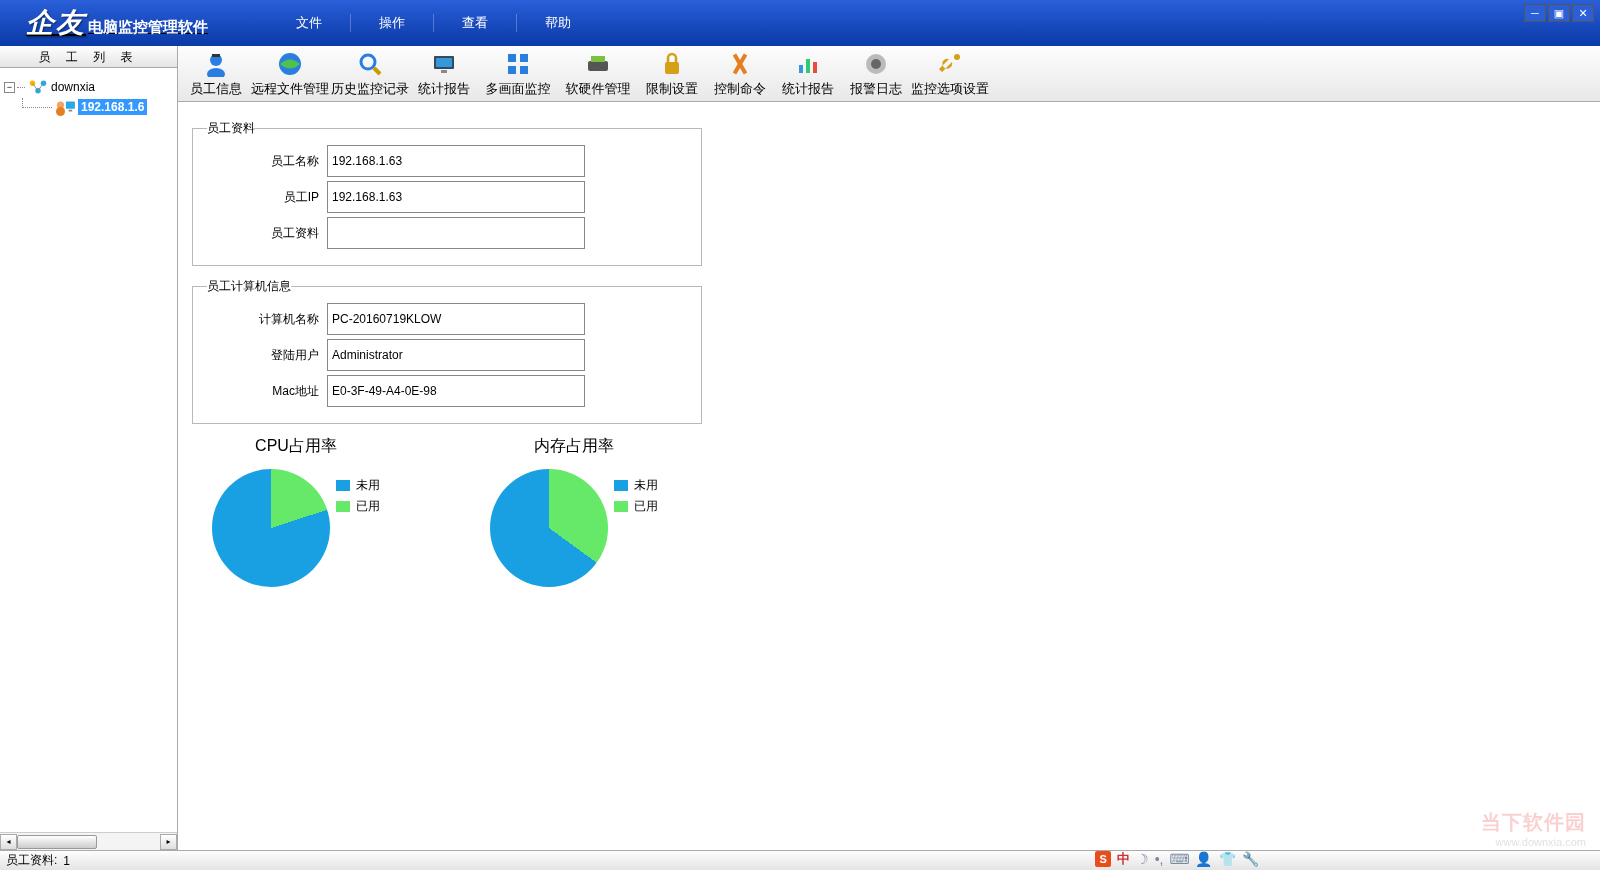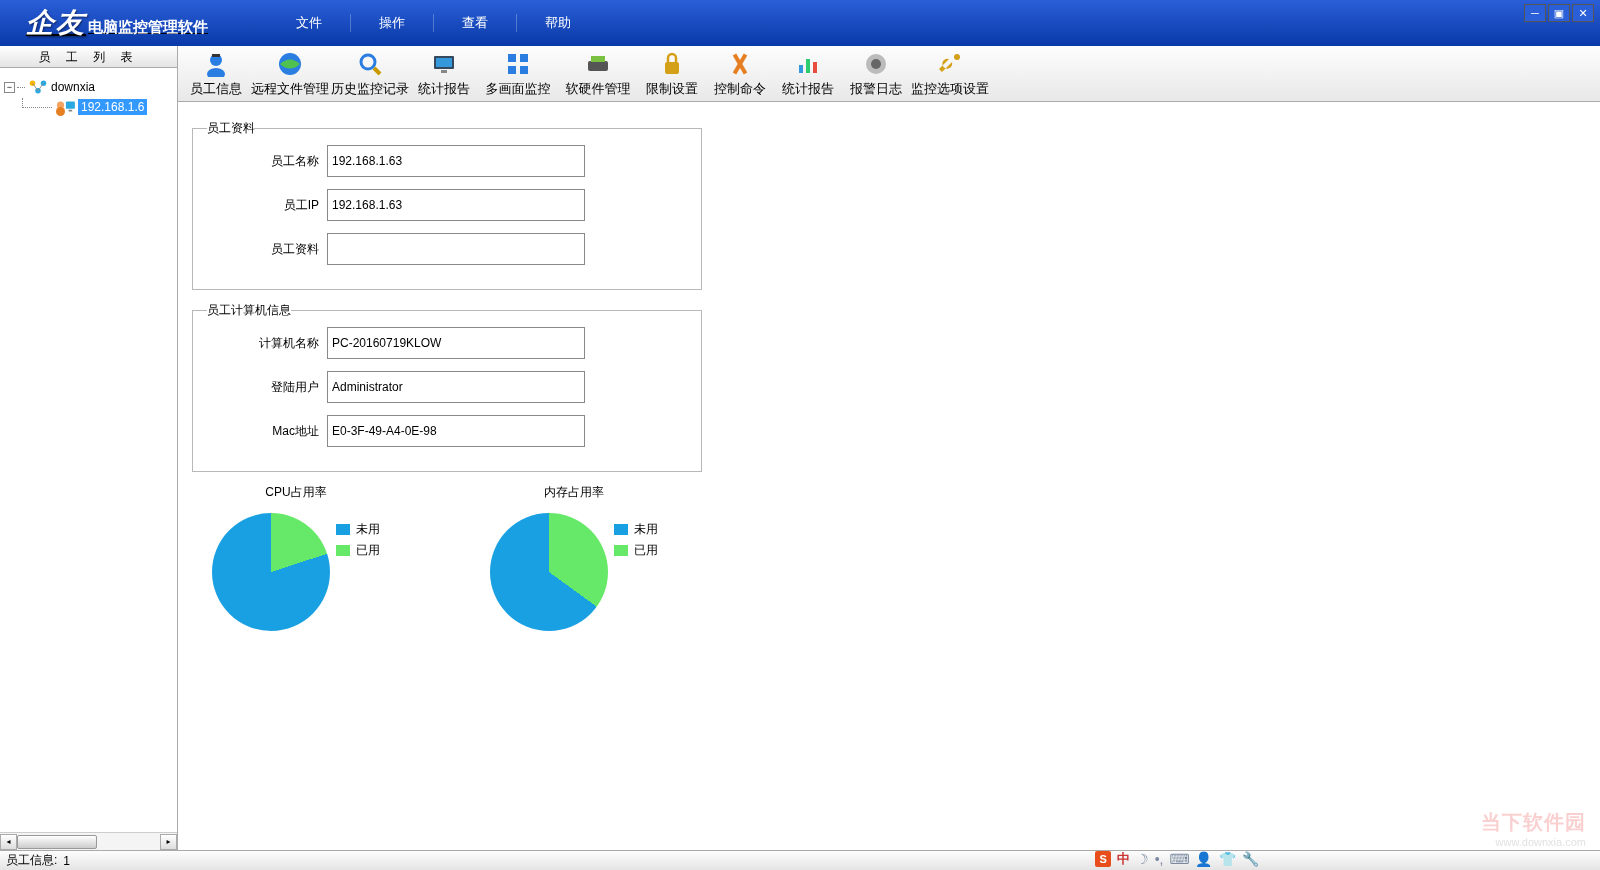--- a/index.html
+++ b/index.html
@@ -18,44 +18,44 @@
 
 
 .body-wrap { display:flex; height:calc(100% - 46px - 20px); }
 .sidebar { width:178px; border-right:1px solid #aaa; background:#fff; display:flex; flex-direction:column; }
 .sidebar-title { height:22px; background:linear-gradient(to bottom,#fff,#e4e4e4); border-bottom:1px solid #aaa; text-align:center; line-height:22px; letter-spacing:6px; font-size:12px; }
 .tree { flex:1; padding:10px 4px; font-size:12px; }
 .tree-row { display:flex; align-items:center; gap:2px; margin-bottom:2px; cursor:pointer; }
 .tree-toggle { width:11px; height:11px; border:1px solid #888; display:flex; align-items:center; justify-content:center; font-size:9px; line-height:1; cursor:pointer; }
 .tree-icon { width:22px; height:18px; display:inline-flex; align-items:center; justify-content:center; }
 .tree-icon svg { width:22px; height:18px; }
-.sel { background:#3399ff; color:#fff; padding:1px 3px; }
+.sel { background:#3399ff; color:#fff; padding:1px 3px;font-weight:bold; }
 .hscroll { height:18px; display:flex; align-items:center; border-top:1px solid #ccc; background:#f4f4f4; }
 .hscroll .arrow { width:17px; height:16px; border:1px solid #aaa; background:linear-gradient(#fff,#ddd); display:flex; align-items:center; justify-content:center; font-size:8px; cursor:pointer; }
 .hscroll .track { flex:1; height:16px; position:relative; }
 .hscroll .thumb { position:absolute; left:0; width:80px; height:14px; top:1px; background:linear-gradient(#fff,#ccc); border:1px solid #999; border-radius:2px; }
 
 
 .main { flex:1; display:flex; flex-direction:column; }
 .toolbar { height:56px; background:linear-gradient(to bottom,#fdfdfd,#e8e8e8); border-bottom:1px solid #aaa; display:flex; padding:0 4px; }
 .tb-btn { width:68px; display:flex; flex-direction:column; align-items:center; justify-content:center; gap:2px; cursor:pointer; font-size:13px; }
 .tb-btn.wide { width:80px; }
 .tb-icon { width:28px; height:28px; display:flex; align-items:center; justify-content:center; }
 .tb-icon svg { width:26px; height:26px; }
 
 .content { flex:1; padding:18px 14px; overflow:auto; position:relative; }
 fieldset { border:1px solid #b8b8b8; padding:8px 14px 12px; margin-bottom:12px; width:510px; }
-.row { display:flex; align-items:center; margin-bottom:12px; }
+.row { display:flex; align-items:center; margin-bottom:4px; }
 .row label { width:120px; text-align:right; padding-right:8px; font-size:12px; }
 .row input { width:258px; height:32px; border:1px solid #888; padding:0 4px; font-size:12px; background:#fff; }
 
 
 .charts { display:flex; gap:110px; margin-top:10px; margin-left:20px; }
 .chart-block { display:flex; flex-direction:column; align-items:center; }
-.chart-title { font-size:12px; margin-bottom:12px; }
+.chart-title { font-size:16px; margin-bottom:12px; }
 .chart-row { display:flex; align-items:flex-start; gap:6px; }
 .pie { width:118px; height:118px; border-radius:50%; position:relative; }
 .legend { font-size:12px; padding-top:8px; }
 .legend-item { display:flex; align-items:center; gap:6px; margin-bottom:4px; }
 .swatch { width:14px; height:11px; }
 
 
 .statusbar { position:absolute; left:0; bottom:0; height:20px; width:100%; background:linear-gradient(#fdfdfd,#e4e4e4); border-top:1px solid #aaa; display:flex; align-items:center; padding:0 6px; font-size:12px; }
 
 
@@ -304,21 +304,21 @@
             </div>
           </div>
         </div>
       </div>
 
     </div>
   </div>
 </div>
 
 <div class="statusbar">
-  <span>员工信息:</span>
+  <span>员工资料:</span>
   <span style="width:6px"></span>
   <span>1</span>
 </div>
 
 <div class="ime">
   <span class="s-box">S</span>
   <span style="font-weight:bold;">中</span>
   <span class="glyph">☽</span>
   <span class="glyph">•,</span>
   <span class="glyph">⌨</span>

